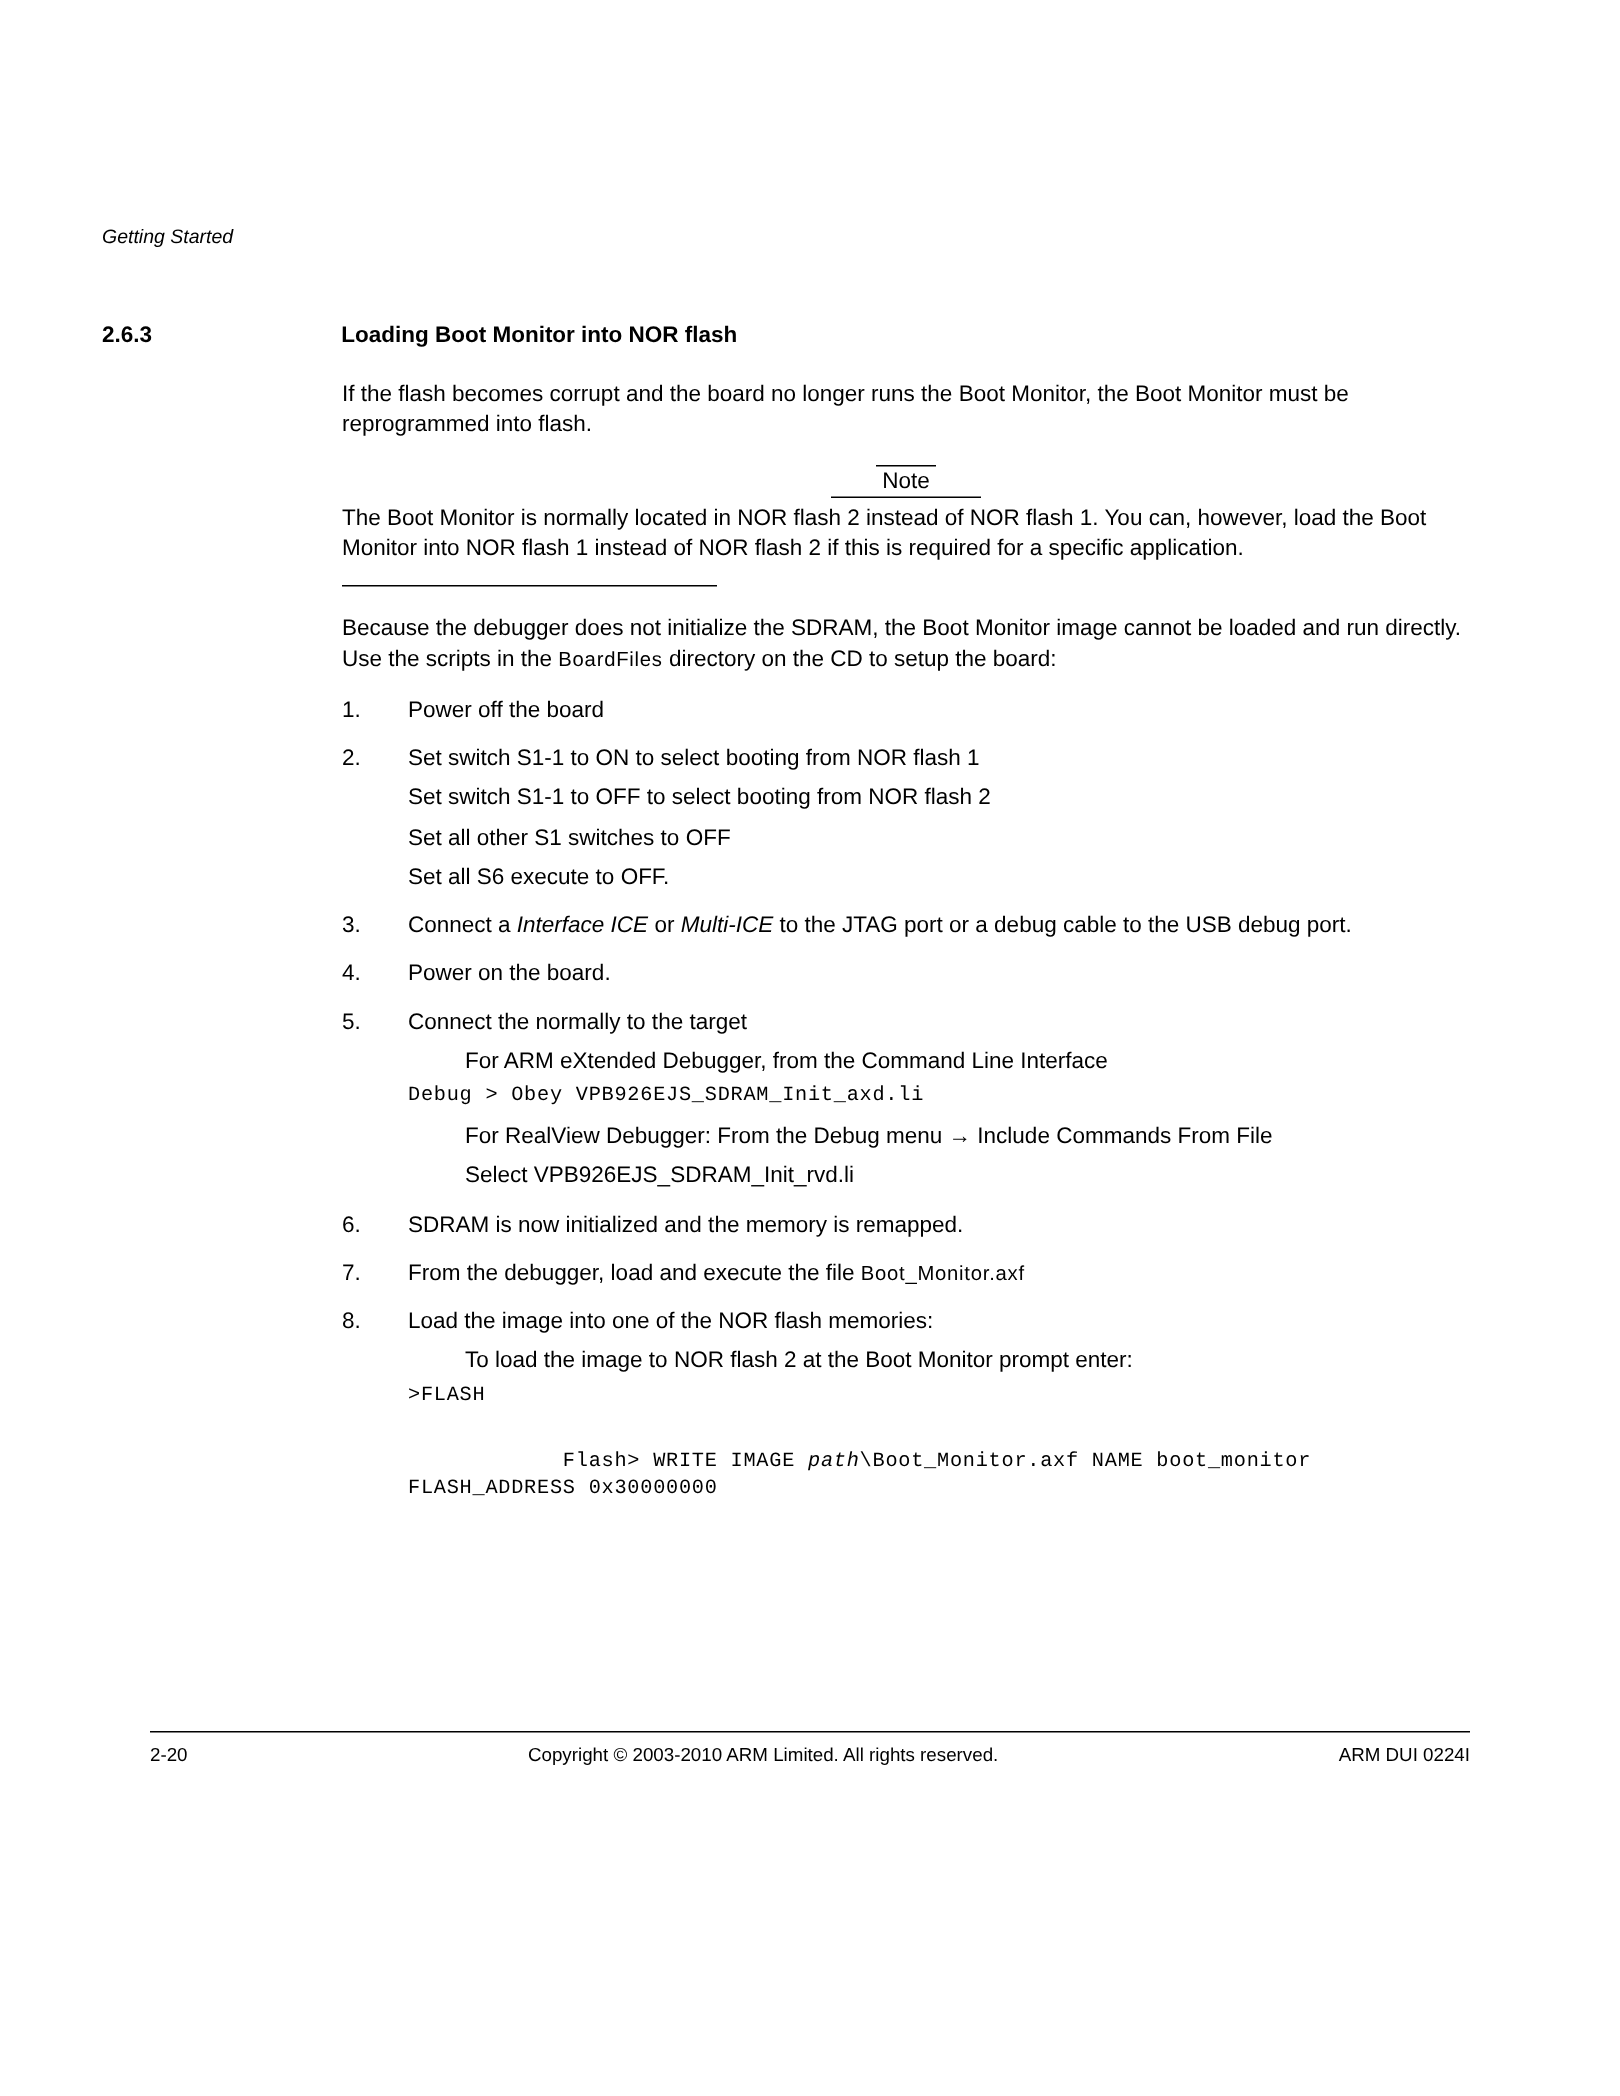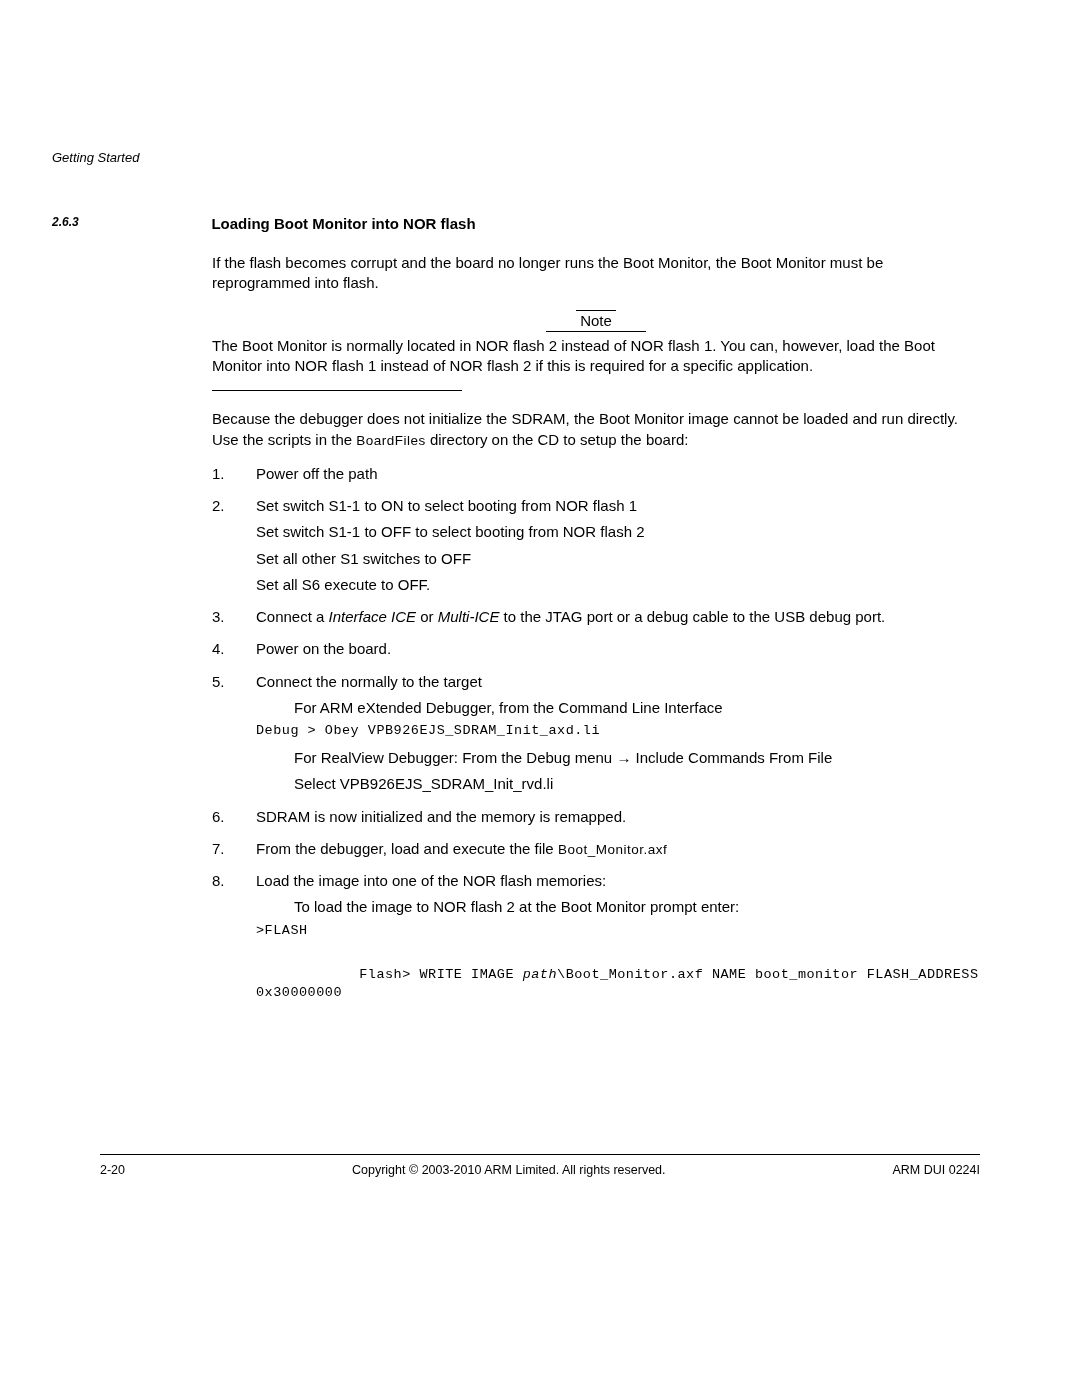--- a/index.html
+++ b/index.html
@@ -4,40 +4,39 @@
 <style>
   body {
     margin: 0;
     padding: 0;
     background: #fff;
     font-family: Arial, Helvetica, sans-serif;
     color: #000;
     width: 1080px;
   }
   .page {
-    padding: 150px 100px 60px 52px;
+    padding: 150px 100px 60px 68px;
     box-sizing: border-box;
     min-height: 1397px;
     position: relative;
   }
   .running-head {
     font-size: 13px;
     font-style: italic;
     margin-bottom: 50px;
   }
   .section-head {
     margin-bottom: 20px;
   }
   .section-head .num {
     display: inline-block;
     width: 155px;
     font-weight: bold;
-    font-size: 12px;
+    font-size: 15px;
     vertical-align: top;
-    font-style: italic;
   }
   .section-head .title {
     display: inline-block;
     font-weight: bold;
     font-size: 15px;
   }
   .body-col {
     margin-left: 160px;
     font-size: 15px;
     line-height: 1.35;
@@ -131,21 +130,21 @@
     <div class="note-end"></div>
 
     <div class="para">
       <span>Because the debugger does not initialize the SDRAM, the Boot Monitor image cannot be loaded and run directly. Use the scripts in the </span><span class="mono">BoardFiles</span><span> directory on the CD to setup the board:</span>
     </div>
 
     <ol class="steps">
 
       <li>
         <span class="n">1.</span>
-        <span class="c">Power off the path</span>
+        <span class="c">Power off the board</span>
       </li>
 
       <li>
         <span class="n">2.</span>
         <span class="c">
           <div>Set switch S1-1 to ON to select booting from NOR flash 1</div>
           <div class="subline">Set switch S1-1 to OFF to select booting from NOR flash 2</div>
           <div class="subline">Set all other S1 switches to OFF</div>
           <div class="subline">Set all S6 execute to OFF.</div>
         </span>

